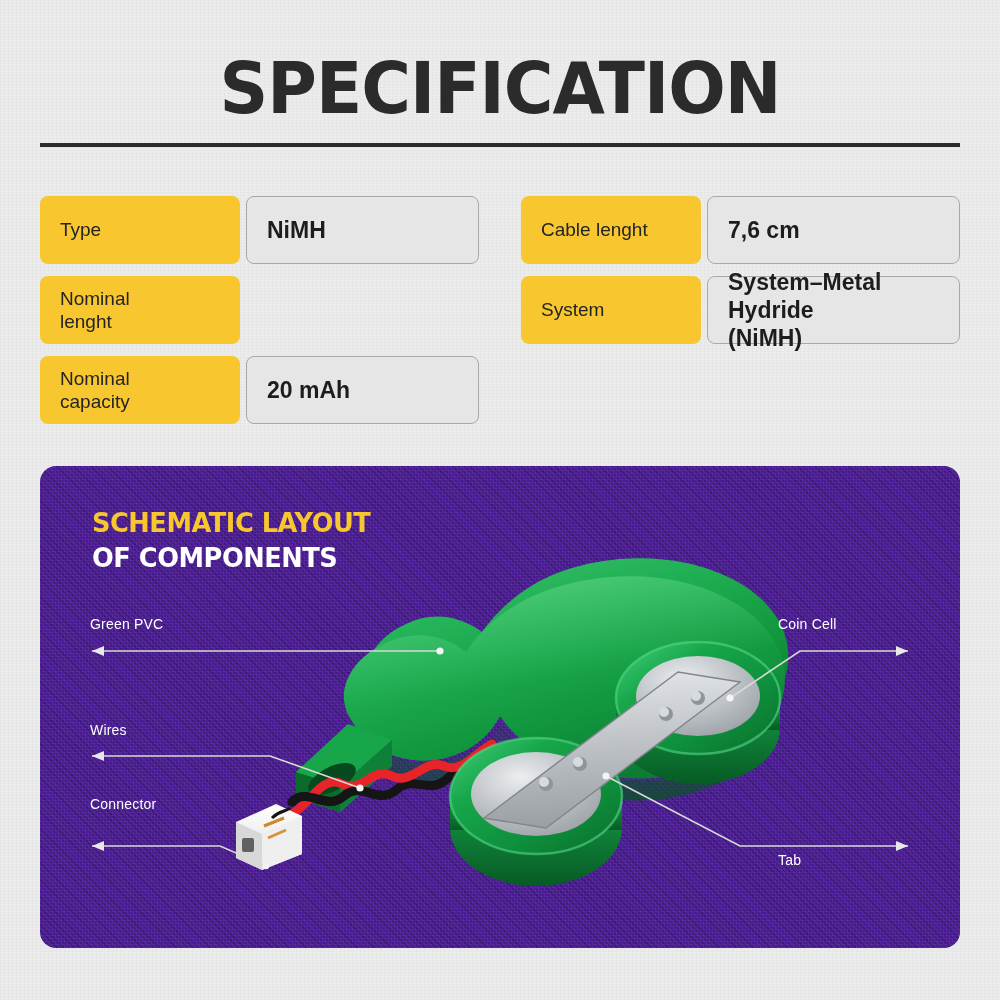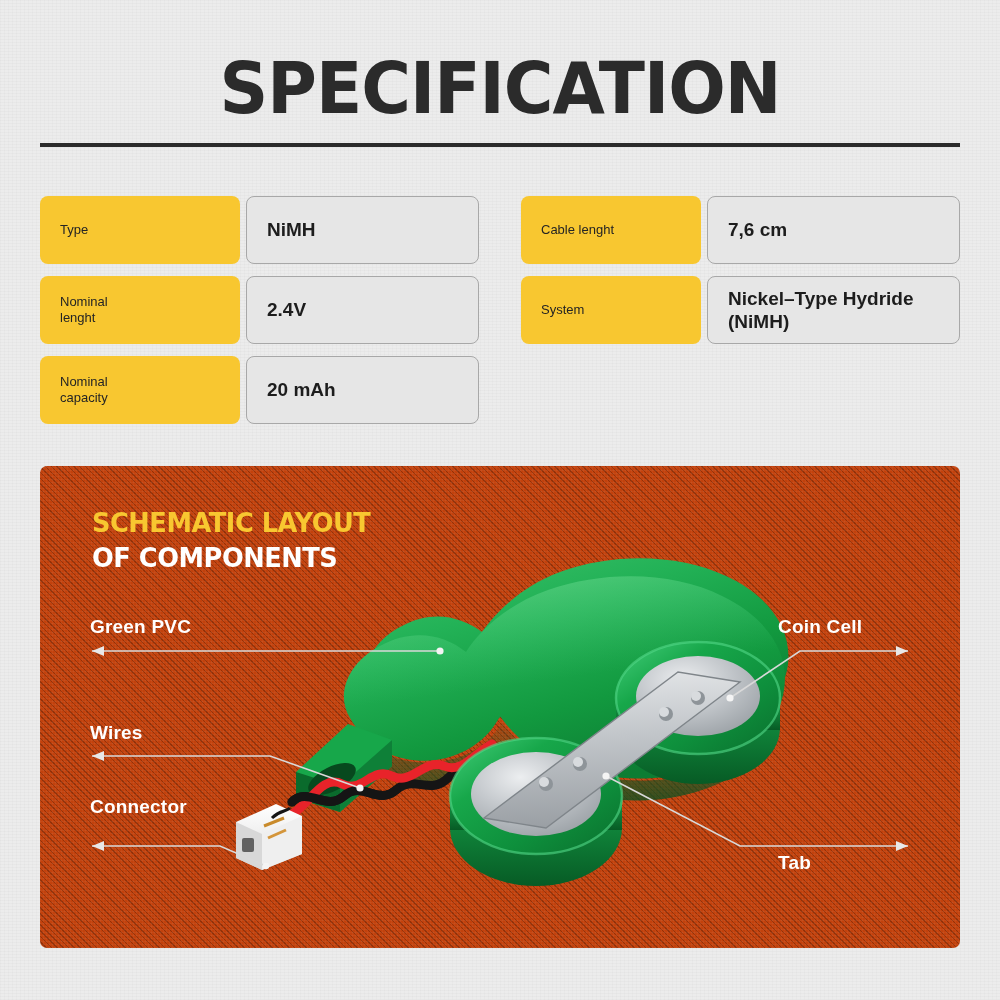--- a/index.html
+++ b/index.html
@@ -43,46 +43,46 @@
     column-gap:42px;
   }
   .spec-col{ display:flex; flex-direction:column; gap:12px; }
   .spec-row{ display:flex; gap:6px; align-items:stretch; }
   .spec-label{
     flex:0 0 auto;
     background:#F8C730;
     border-radius:8px;
     display:flex; align-items:center;
     padding:0 20px;
-    font-size:13px; color:#242424;
+    font-size:19px; color:#242424;
     line-height:1.22;
   }
   .spec-value{
     flex:1 1 auto;
     background:#e6e6e6;
     border:1.5px solid #a8a8a8;
     border-radius:8px;
     display:flex; align-items:center;
     padding:0 20px;
-    font-size:19px; font-weight:bold; color:#1d1d1d;
+    font-size:23px; font-weight:bold; color:#1d1d1d;
     line-height:1.22;
   }
   
   .col-left .spec-label{ width:200px; }
   .col-left .spec-row{ height:68px; }
   
   .col-right .spec-label{ width:180px; }
   .col-right .spec-row{ height:68px; }
 
   
   .panel{
     position:absolute; left:40px; top:466px;
     width:920px; height:482px;
-    background:#c2410c;
-    border-radius:7px;
+    background:#4c1d95;
+    border-radius:16px;
     overflow:hidden;
     padding-left:36px;
   }
   .panel-noise{
     position:absolute; inset:0;
     background-image:
       repeating-linear-gradient(0deg, rgba(255,255,255,.045) 0 1px, transparent 1px 3px),
       repeating-linear-gradient(90deg, rgba(255,255,255,.035) 0 1px, transparent 1px 3px),
       repeating-linear-gradient(45deg, rgba(0,0,0,.25) 0 1px, transparent 1px 4px);
     pointer-events:none;
@@ -94,21 +94,21 @@
     letter-spacing:-0.5px; line-height:1.28;
     transform:scaleX(.95); transform-origin:left top;
   }
   .heading-l1{ color:#F8C730; display:block; }
   .heading-l2{ color:#ffffff; display:block; }
 
   
   .callout{
     position:absolute;
     color:#ffffff;
-    font-size:19px; font-weight:bold;
+    font-size:14px; font-weight:normal;
     letter-spacing:.2px;
     white-space:nowrap;
   }
 
   svg.leaders{ position:absolute; inset:0; width:920px; height:482px; }
 
   
   svg.artwork{ position:absolute; inset:0; width:920px; height:482px; }
 </style>
 </head>
@@ -128,21 +128,20 @@
       <div class="spec-value">NiMH</div>
     </div>
 
     <div class="spec-row">
       <div class="spec-label">
         <span>
           <span>Nominal</span><br>
           <span>lenght</span>
         </span>
       </div>
-      <div class="spec-value">2.4V</div>
     </div>
 
     <div class="spec-row">
       <div class="spec-label">
         <span>
           <span>Nominal</span><br>
           <span>capacity</span>
         </span>
       </div>
       <div class="spec-value">20 mAh</div>
@@ -154,21 +153,21 @@
 
     <div class="spec-row">
       <div class="spec-label">Cable lenght</div>
       <div class="spec-value">7,6 cm</div>
     </div>
 
     <div class="spec-row">
       <div class="spec-label">System</div>
       <div class="spec-value">
         <span>
-          <span>Nickel–Type Hydride</span><br>
+          <span>System–Metal Hydride</span><br>
           <span>(NiMH)</span>
         </span>
       </div>
     </div>
 
   </div>
 </div>
 
 <div class="panel">
   <div class="panel-noise"></div>

